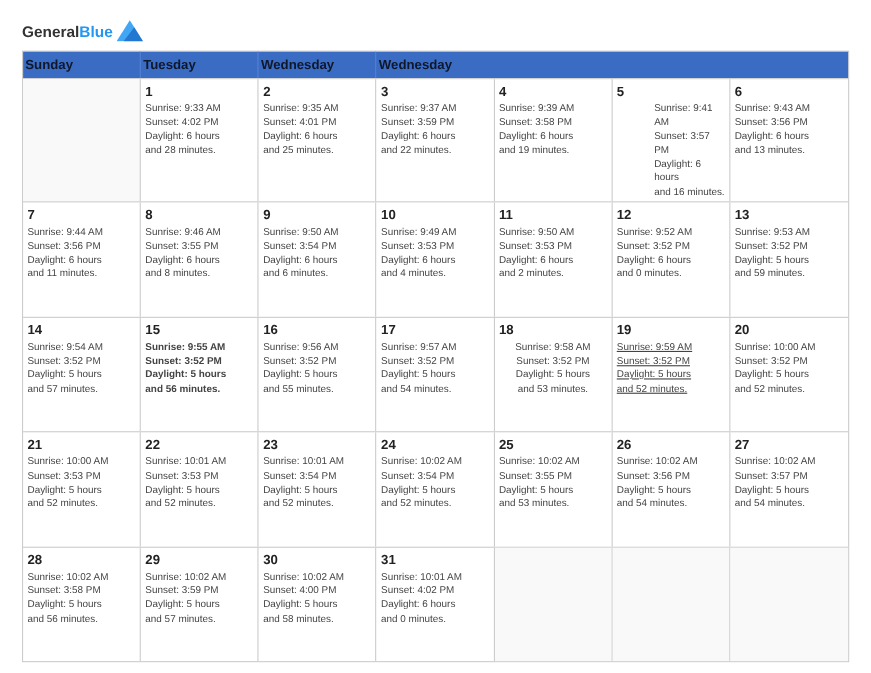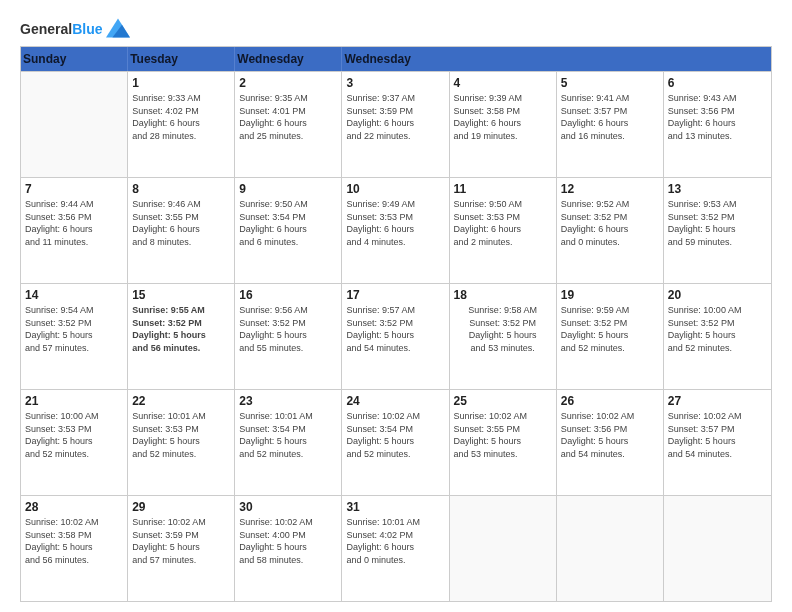--- a/index.html
+++ b/index.html
@@ -164,21 +164,21 @@
           </div>
           <div class="cal-cell">
             <div class="cell-day">4</div>
             <div class="cell-info" style="white-space: pre-line;">Sunrise: 9:39 AM
 Sunset: 3:58 PM
 Daylight: 6 hours
 and 19 minutes.</div>
           </div>
           <div class="cal-cell">
             <div class="cell-day">5</div>
-            <div class="cell-info" style="white-space: pre-line;">Sunrise: 9:41 AM
+            <div class="cell-info" style="white-space: pre-line; margin-left: 34px;">Sunrise: 9:41 AM
 Sunset: 3:57 PM
 Daylight: 6 hours
 and 16 minutes.</div>
           </div>
           <div class="cal-cell">
             <div class="cell-day">6</div>
             <div class="cell-info" style="white-space: pre-line;">Sunrise: 9:43 AM
 Sunset: 3:56 PM
 Daylight: 6 hours
 and 13 minutes.</div>
@@ -266,21 +266,21 @@
           </div>
           <div class="cal-cell">
             <div class="cell-day">18</div>
             <div class="cell-info" style="white-space: pre-line; text-align: center;">Sunrise: 9:58 AM
 Sunset: 3:52 PM
 Daylight: 5 hours
 and 53 minutes.</div>
           </div>
           <div class="cal-cell">
             <div class="cell-day">19</div>
-            <div class="cell-info" style="white-space: pre-line;">Sunrise: 9:59 AM
+            <div class="cell-info" style="white-space: pre-line; text-decoration: underline;">Sunrise: 9:59 AM
 Sunset: 3:52 PM
 Daylight: 5 hours
 and 52 minutes.</div>
           </div>
           <div class="cal-cell">
             <div class="cell-day">20</div>
             <div class="cell-info" style="white-space: pre-line;">Sunrise: 10:00 AM
 Sunset: 3:52 PM
 Daylight: 5 hours
 and 52 minutes.</div>

